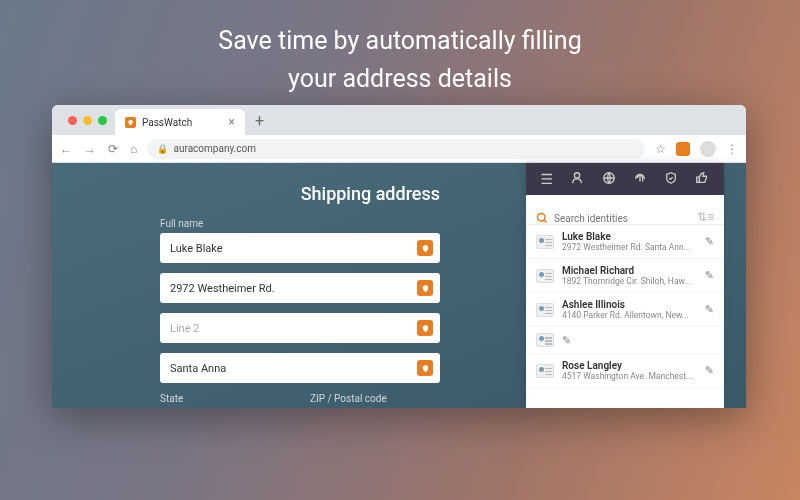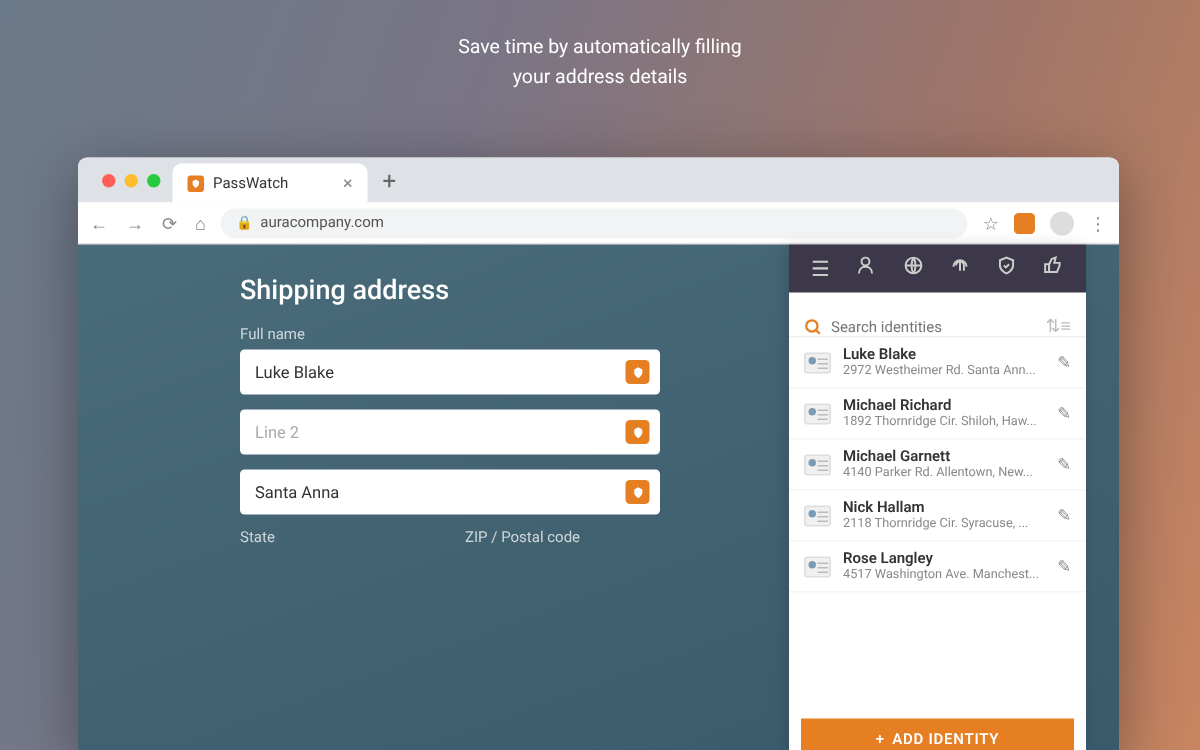--- a/index.html
+++ b/index.html
@@ -1,18 +1,18 @@
 <!DOCTYPE html>
 <html><head>
 <meta charset="utf-8">
 <style>
 *{margin:0;padding:0;box-sizing:border-box;font-family:-apple-system,BlinkMacSystemFont,"Segoe UI",Roboto,sans-serif}
 body{width:800px;height:500px;background:linear-gradient(110deg,#6b7a8a 0%,#7a7585 35%,#a07568 70%,#c88560 100%);overflow:hidden;position:relative}
-.headline{text-align:center;color:#fff;font-size:13px;font-weight:400;padding:22px 0 18px;line-height:1.5}
-.browser{position:absolute;left:52px;top:105px;width:694px;height:395px;background:#fff;border-radius:6px 6px 0 0;box-shadow:0 10px 40px rgba(0,0,0,.35);overflow:hidden}
+.headline{text-align:center;color:#fff;font-size:25px;font-weight:400;padding:22px 0 18px;line-height:1.5}
+.browser{position:absolute;left:52px;top:105px;width:694px;height:303px;background:#fff;border-radius:6px 6px 0 0;box-shadow:0 10px 40px rgba(0,0,0,.35);overflow:hidden}
 .tabstrip{height:30px;background:#dee1e6;display:flex;align-items:center;padding-left:8px}
 .traffic{display:flex;gap:6px;padding:0 8px}
 .traffic span{width:9px;height:9px;border-radius:50%}
 .traffic .r{background:#ff5f56}.traffic .y{background:#ffbd2e}.traffic .g{background:#27c93f}
 .tab{background:#fff;height:26px;margin-top:4px;border-radius:6px 6px 0 0;display:flex;align-items:center;padding:0 10px;font-size:10px;color:#333;gap:6px;min-width:130px}
 .tab .favicon{width:11px;height:11px;background:#e67e22;border-radius:2px;display:flex;align-items:center;justify-content:center}
 .tab .favicon svg{width:7px;height:7px}
 .tab .close{margin-left:auto;color:#888;font-size:12px}
 .newtab{color:#666;font-size:16px;padding:0 10px}
 .addrbar{height:28px;background:#fff;border-bottom:1px solid #e0e0e0;display:flex;align-items:center;padding:0 8px;gap:10px}
@@ -20,21 +20,21 @@
 .navicons span{font-size:12px}
 .url{flex:1;background:#f1f3f4;height:20px;border-radius:10px;display:flex;align-items:center;padding:0 10px;font-size:10px;color:#555;gap:5px}
 .url .lock{color:#888;font-size:9px}
 .urlright{display:flex;gap:10px;align-items:center}
 .urlright .star{color:#888;font-size:12px}
 .ext-icon{width:14px;height:14px;background:#e67e22;border-radius:3px}
 .avatar{width:16px;height:16px;background:#ddd;border-radius:50%}
 .dots{color:#888;font-size:12px}
 .page{height:calc(100% - 58px);background:linear-gradient(160deg,#4a6b7a 0%,#3a5a6a 100%);padding:20px 0 0 108px;position:relative}
 .form{width:280px}
-.form h2{color:#fff;font-size:18px;font-weight:500;text-align:left;margin-bottom:14px}
+.form h2{color:#fff;font-size:18px;font-weight:500;text-align:right;margin-bottom:14px}
 .lbl{color:#cfd8dc;font-size:10px;margin-bottom:4px;display:block}
 .fld{position:relative;margin-bottom:10px}
 .fld input{width:100%;height:30px;background:#fff;border:none;border-radius:3px;padding:0 32px 0 10px;font-size:11px;color:#333}
 .fld input::placeholder{color:#aaa}
 .fld .badge{position:absolute;right:7px;top:7px;width:16px;height:16px;background:#e67e22;border-radius:3px;display:flex;align-items:center;justify-content:center}
 .fld .badge svg{width:9px;height:9px}
 .row2{display:flex;gap:20px}
 .row2 .col{flex:1}
 .panel{position:absolute;right:22px;top:0;width:198px;height:352px;background:#fff;box-shadow:-2px 0 10px rgba(0,0,0,.15);display:flex;flex-direction:column}
 .panel-top{height:32px;background:#3d3849;display:flex;align-items:center;justify-content:space-around;padding:0 6px}
@@ -102,20 +102,28 @@
       <span class="lbl">Full name</span>
       <div class="fld">
         <input value="Luke Blake" style="">
         <span class="badge">
             <svg viewBox="0 0 10 10">
               <path d="M5 1 L8 2.5 V5 C8 7 5 9 5 9 C5 9 2 7 2 5 V2.5 Z" fill="#fff"></path>
             </svg>
           </span>
       </div>
       <div class="fld">
+        <input value="2972 Westheimer Rd." style="">
+        <span class="badge">
+            <svg viewBox="0 0 10 10">
+              <path d="M5 1 L8 2.5 V5 C8 7 5 9 5 9 C5 9 2 7 2 5 V2.5 Z" fill="#fff"></path>
+            </svg>
+          </span>
+      </div>
+      <div class="fld">
         <input placeholder="Line 2" style="">
         <span class="badge">
             <svg viewBox="0 0 10 10">
               <path d="M5 1 L8 2.5 V5 C8 7 5 9 5 9 C5 9 2 7 2 5 V2.5 Z" fill="#fff"></path>
             </svg>
           </span>
       </div>
       <div class="fld">
         <input value="Santa Anna" style="">
         <span class="badge">
@@ -178,31 +186,27 @@
           <span class="ico"></span>
           <div class="txt">
               <div class="name">Michael Richard</div>
               <div class="addr">1892 Thornridge Cir. Shiloh, Haw...</div>
             </div>
           <span class="edit">✎</span>
         </div>
         <div class="item">
           <span class="ico"></span>
           <div class="txt">
-              <div class="name">Michael Garnett</div>
+              <div class="name">Ashlee Illinois</div>
               <div class="addr">4140 Parker Rd. Allentown, New...</div>
             </div>
           <span class="edit">✎</span>
         </div>
         <div class="item">
           <span class="ico"></span>
-          <div class="txt">
-              <div class="name">Nick Hallam</div>
-              <div class="addr">2118 Thornridge Cir. Syracuse, ...</div>
-            </div>
           <span class="edit">✎</span>
         </div>
         <div class="item">
           <span class="ico"></span>
           <div class="txt">
               <div class="name">Rose Langley</div>
               <div class="addr">4517 Washington Ave. Manchest...</div>
             </div>
           <span class="edit">✎</span>
         </div>

